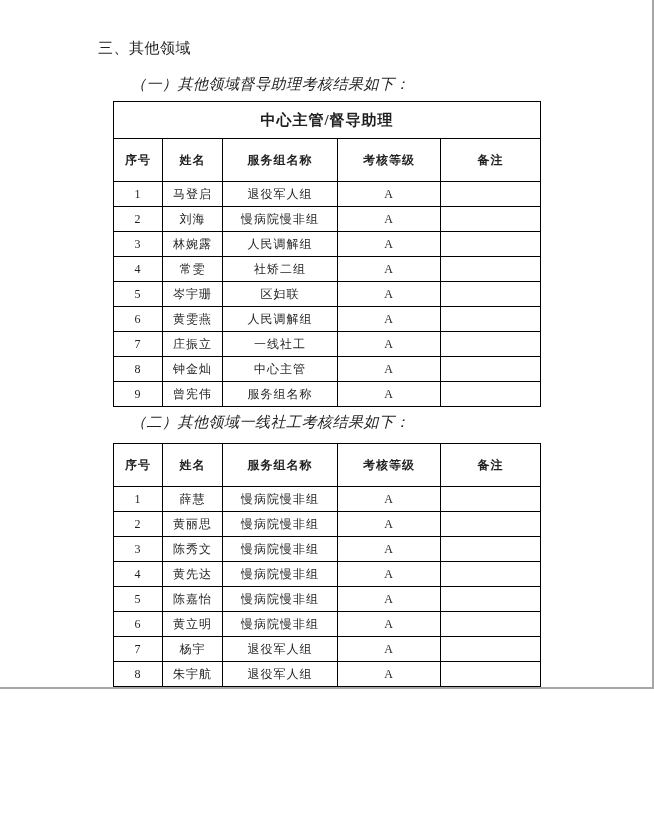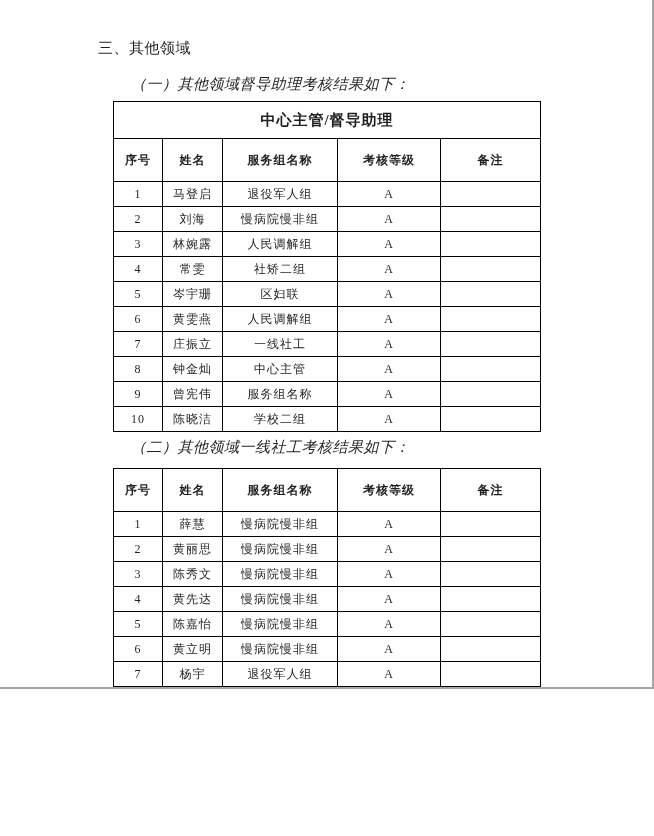--- a/index.html
+++ b/index.html
@@ -146,27 +146,20 @@
         <td>A</td>
         <td></td>
       </tr>
       <tr class="data-row">
         <td>9</td>
         <td>曾宪伟</td>
         <td>服务组名称</td>
         <td>A</td>
         <td></td>
       </tr>
-      <tr class="data-row">
-        <td>10</td>
-        <td>陈晓洁</td>
-        <td>学校二组</td>
-        <td>A</td>
-        <td></td>
-      </tr>
     </tbody>
   </table>
 
   <div class="caption caption-2">（二）其他领域一线社工考核结果如下：</div>
 
   <table class="doc-table">
     <colgroup>
       <col style="width:49px">
         <col style="width:60px">
         <col style="width:115px">

